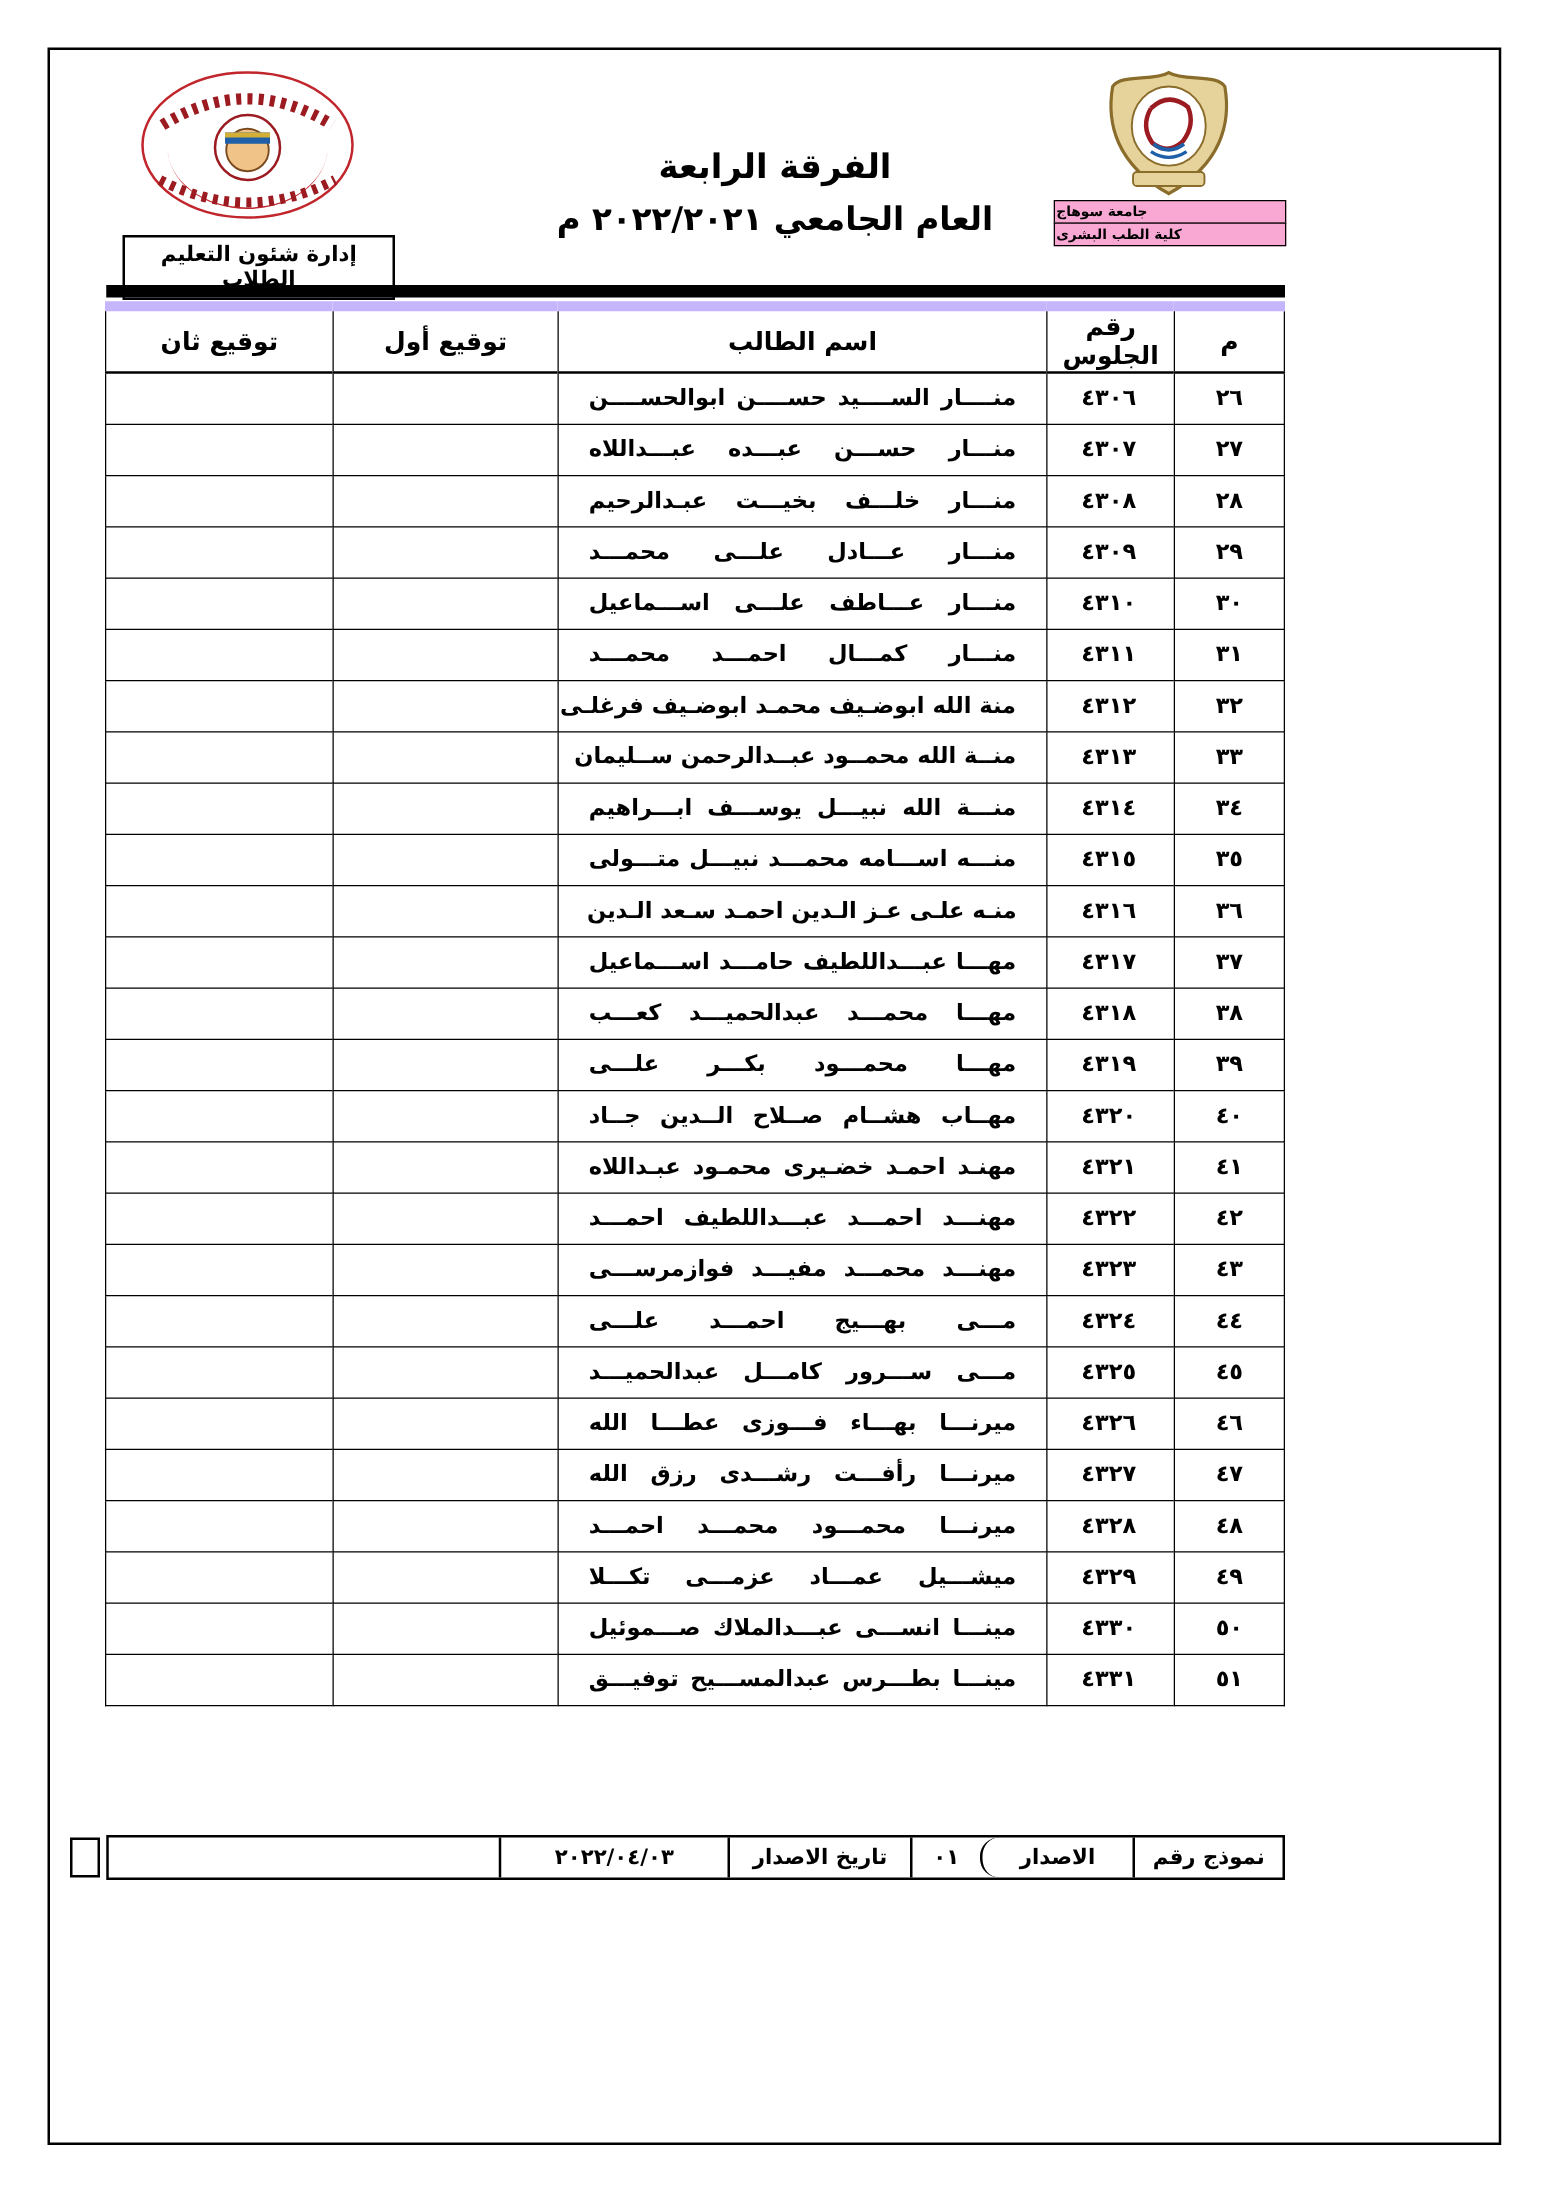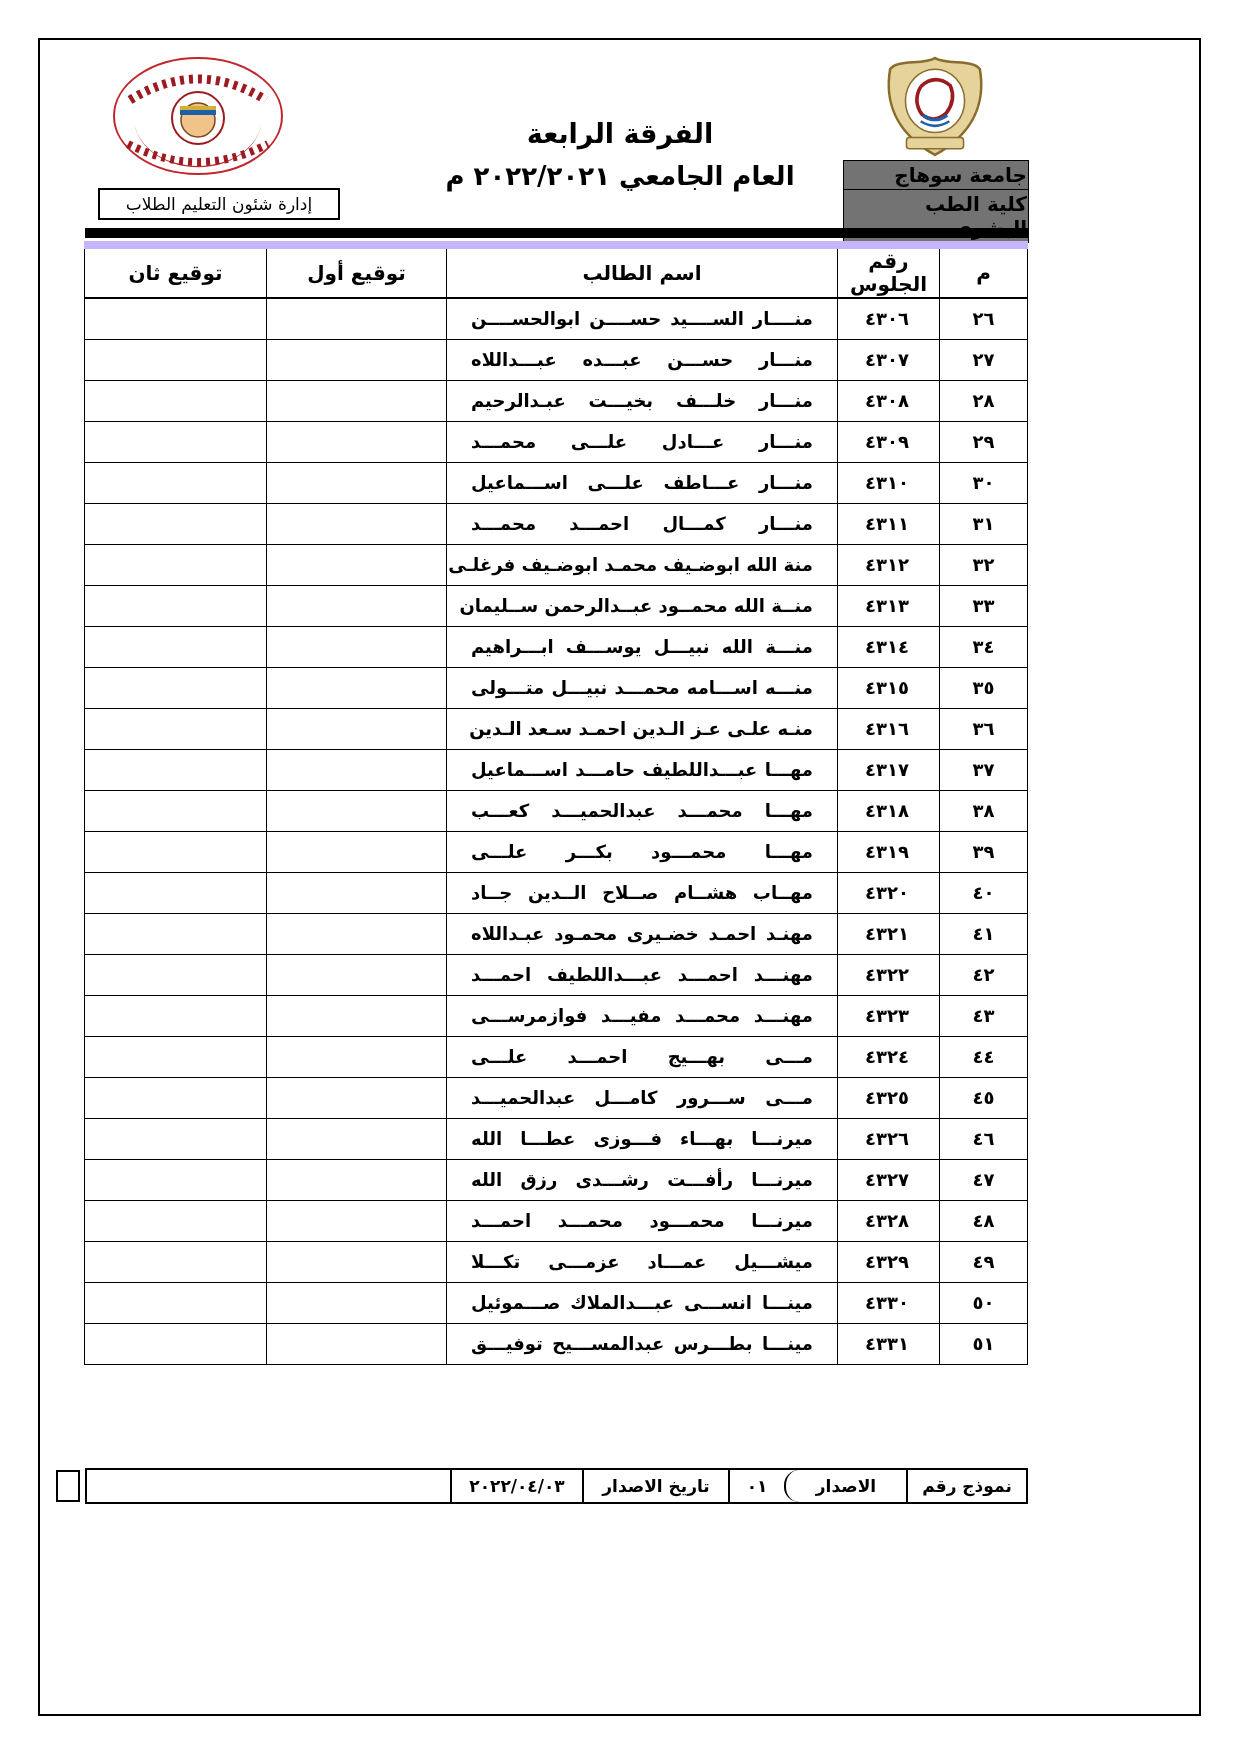--- a/index.html
+++ b/index.html
@@ -3,29 +3,29 @@
 <meta charset="utf-8">
 <style>
   html,body{margin:0;padding:0;background:#ffffff;}
   .page{position:relative;width:1241px;height:1754px;margin:0 auto;background:#fff;
         font-family:"DejaVu Sans", sans-serif;direction:rtl;overflow:hidden;}
   .frame{position:absolute;top:38px;left:38px;width:1163px;height:1678px;
          border:2px solid #000;box-sizing:border-box;pointer-events:none;}
 
   
   .admin-logo{position:absolute;top:52px;left:108px;width:180px;height:132px;}
-  .admin-box{position:absolute;top:188px;left:98px;width:242px;border:2px solid #000;
-             text-align:center;font-weight:normal;font-size:17px;padding:4px 2px;box-sizing:border-box;}
+  .admin-box{position:absolute;top:188px;left:98px;width:218px;border:2px solid #000;
+             text-align:center;font-weight:bold;font-size:17px;padding:4px 2px;box-sizing:border-box;}
   .titles{position:absolute;top:118px;left:370px;width:500px;text-align:center;}
   .title1{font-size:27px;font-weight:bold;}
   .title2{font-size:26px;font-weight:bold;margin-top:12px;}
   .uni-logo{position:absolute;top:56px;right:252px;width:108px;height:102px;}
   .uni-text{position:absolute;top:160px;right:212px;width:186px;}
-  .uni-text > div{border:1px solid #000;text-align:right;font-weight:bold;font-size:20px;
-                  padding:2px 1px;background:#737373;}
+  .uni-text > div{border:1px solid #000;text-align:left;font-weight:bold;font-size:11px;
+                  padding:2px 1px;background:#f9a8d4;}
   .uni-text > div + div{margin-top:-1px;}
 
   
   .sheet{position:absolute;top:228px;right:213px;width:943px;}
   .band{height:10px;background:#000;margin-bottom:3px;}
   table.roster{width:100%;border-collapse:collapse;direction:rtl;table-layout:fixed;}
   table.roster th, table.roster td{border:1px solid #000;font-weight:bold;color:#000;
                   overflow:hidden;box-sizing:border-box;}
   table.roster th{height:50px;font-size:20px;line-height:1.15;border-bottom:2px solid #000;border-top:8px solid #c4b5fd;}
   table.roster td{height:41px;font-size:18px;text-align:center;}
@@ -287,17 +287,17 @@
         </tr>
         </tbody>
     </table>
   </div>
 
   <div class="footer">
     <div class="cell" style="width:120px;">نموذج رقم</div>
     <div class="cell" style="width:122px;border-radius:15px;">الاصدار</div>
     <div class="cell" style="width:56px;">٠١</div>
     <div class="cell" style="width:146px;">تاريخ الاصدار</div>
-    <div class="cell" style="width:132px;">٢٠٢٢/٠٤/٠٣</div>
+    <div class="cell" style="width:183px;">٢٠٢٢/٠٤/٠٣</div>
     <div class="cell" style="flex:1;"></div>
   </div>
   <div class="tick-box"></div>
 </div>
 
 </body></html>

